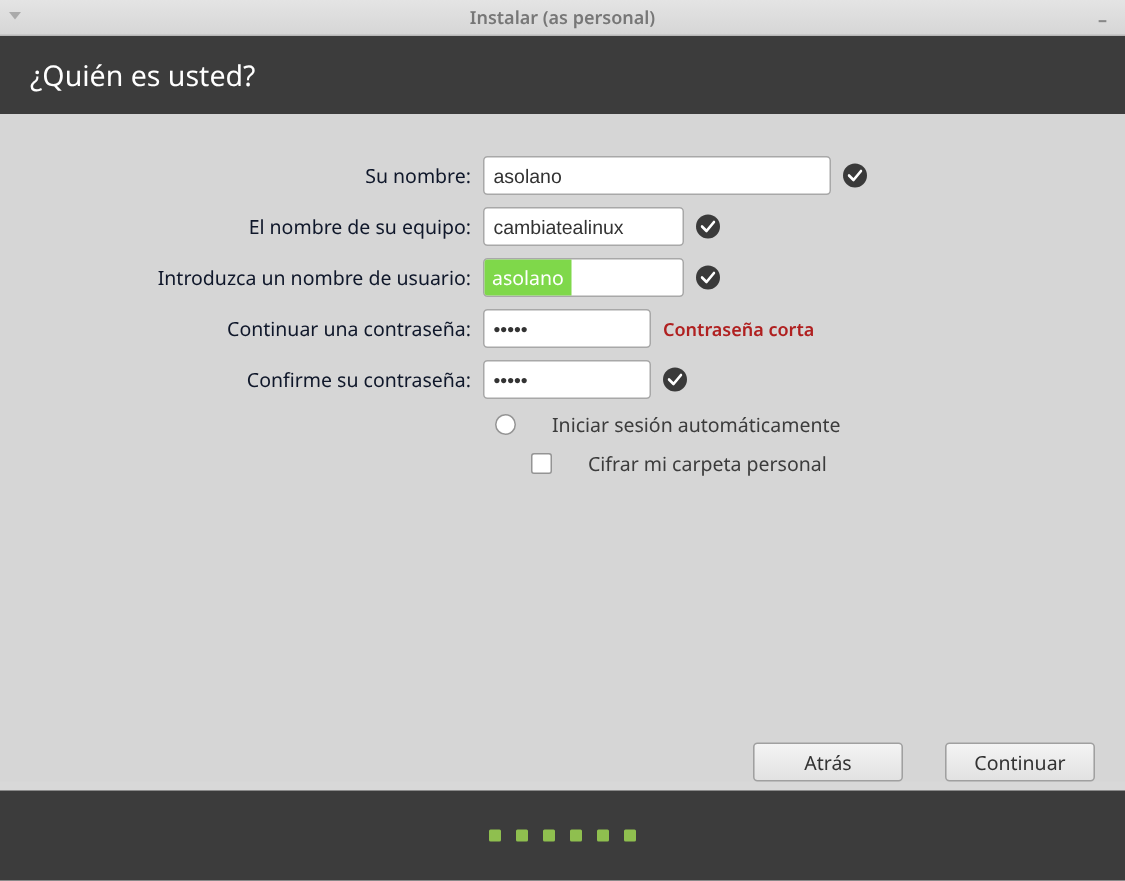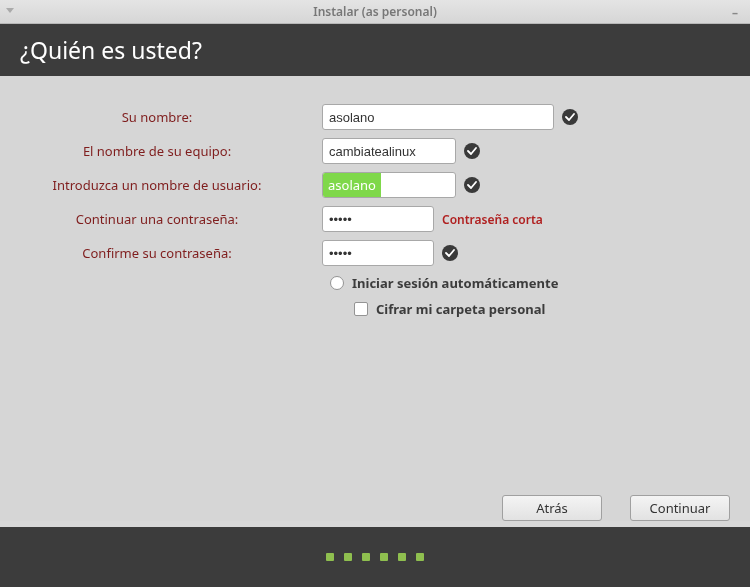--- a/index.html
+++ b/index.html
@@ -44,39 +44,39 @@
       text-align: center;
       cursor: default;
     }
     .header {
       background: #3c3c3c;
       color: #fff;
       height: 52px;
       display: flex;
       align-items: center;
       padding: 0 20px;
-      font-size: 23px;
+      font-size: 19px;
       font-weight: 400;
     }
     .content {
       background: #d6d6d6;
       height: 445px;
       padding-top: 28px;
     }
     .row {
       display: flex;
       align-items: center;
       margin-bottom: 8px;
       min-height: 26px;
     }
     .label {
       width: 322px;
-      text-align: center;
+      text-align: right;
       padding-right: 8px;
-      color: #7f1d1d;
+      color: #0f172a;
       font-size: 13px;
     }
     .field {
       display: flex;
       align-items: center;
       gap: 8px;
     }
     input[type="text"], input[type="password"] {
       height: 26px;
       padding: 2px 6px;
@@ -126,25 +126,24 @@
       font-size: 12px;
       text-align: right;
     }
     .options {
       margin-left: 330px;
       margin-top: 6px;
     }
     .opt-row {
       display: flex;
       align-items: center;
-      gap: 8px;
+      gap: 24px;
       margin-bottom: 8px;
       font-size: 13px;
       color: #3c3c3c;
-      font-weight: bold;
     }
     .radio {
       width: 14px; height: 14px;
       border: 1px solid #949494;
       border-radius: 50%;
       background: #fff;
       display: inline-flex;
       align-items: center;
       justify-content: center;
       flex-shrink: 0;

